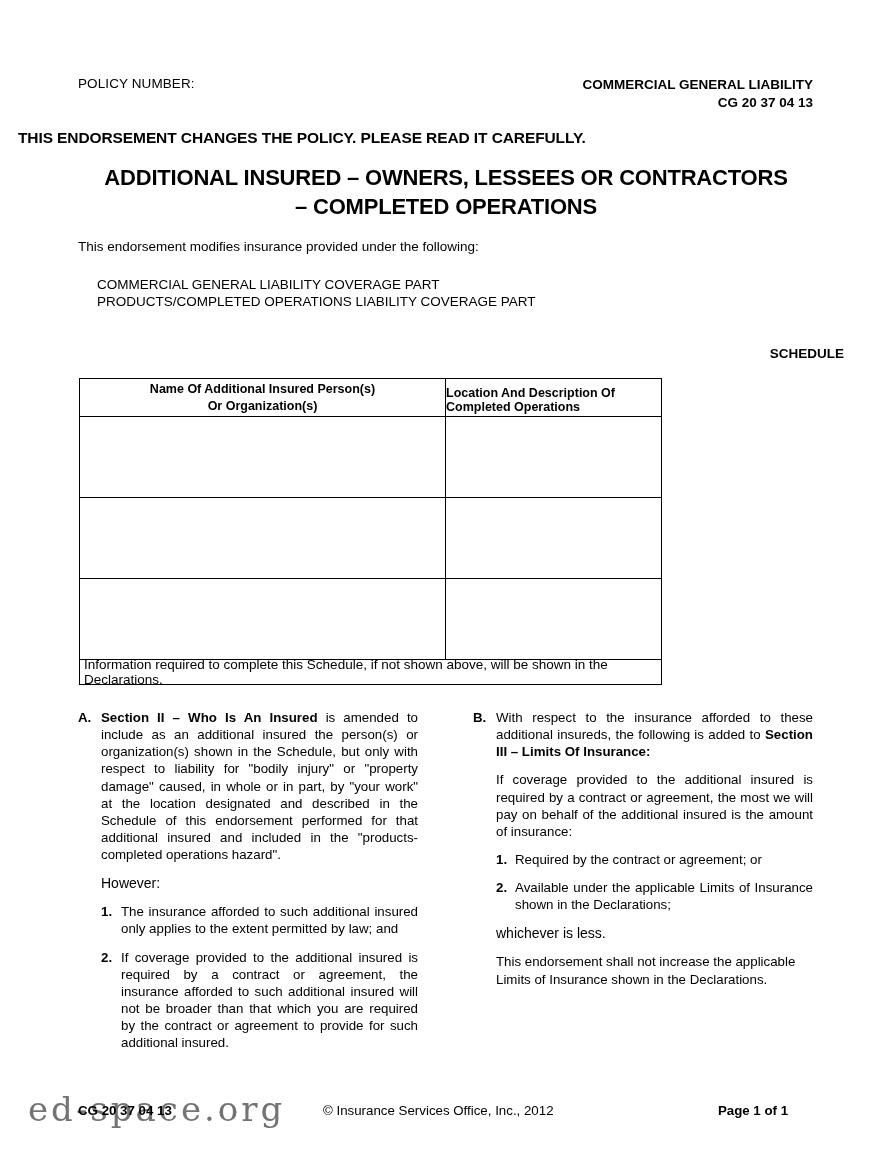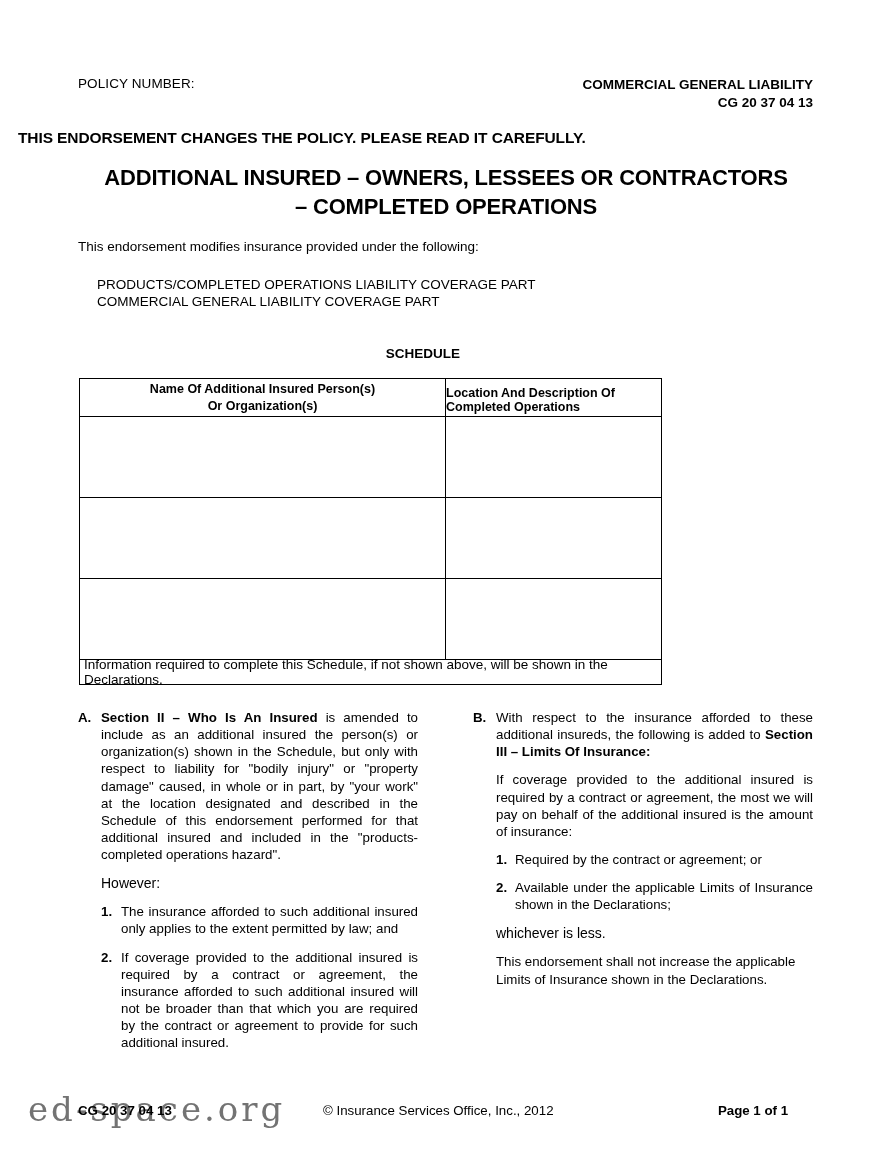--- a/index.html
+++ b/index.html
@@ -81,21 +81,21 @@
     font-size: 13.5px;
     line-height: 1.26;
   }
 
   
   .schedule-heading {
     position: absolute;
     left: 0;
     top: 346px;
     width: 844px;
-    text-align: center;
+    text-align: right;
     font-weight: bold;
     font-size: 13.5px;
   }
   .schedule-heading span { padding-left: 2px; }
 
   .table {
     position: absolute;
     left: 79px;
     top: 378px;
     width: 583px;
@@ -240,22 +240,22 @@
       <div>COMMERCIAL GENERAL LIABILITY</div>
       <div>CG 20 37 04 13</div>
     </div>
   </div>
 
   <div class="notice">THIS ENDORSEMENT CHANGES THE POLICY.  PLEASE READ IT CAREFULLY.</div>
   <div class="main-title">ADDITIONAL INSURED – OWNERS, LESSEES OR CONTRACTORS – COMPLETED OPERATIONS</div>
 
   <div class="intro">This endorsement modifies insurance provided under the following:</div>
   <div class="coverage-parts">
+    <div>COMMERCIAL GENERAL LIABILITY COVERAGE PART</div>
     <div>PRODUCTS/COMPLETED OPERATIONS LIABILITY COVERAGE PART</div>
-    <div>COMMERCIAL GENERAL LIABILITY COVERAGE PART</div>
   </div>
 
   <div class="schedule-heading">
     <span>SCHEDULE</span>
   </div>
 
   <div class="table">
     <div class="thead">
       <div class="th-left">
         <div>Name Of Additional Insured Person(s)</div>

